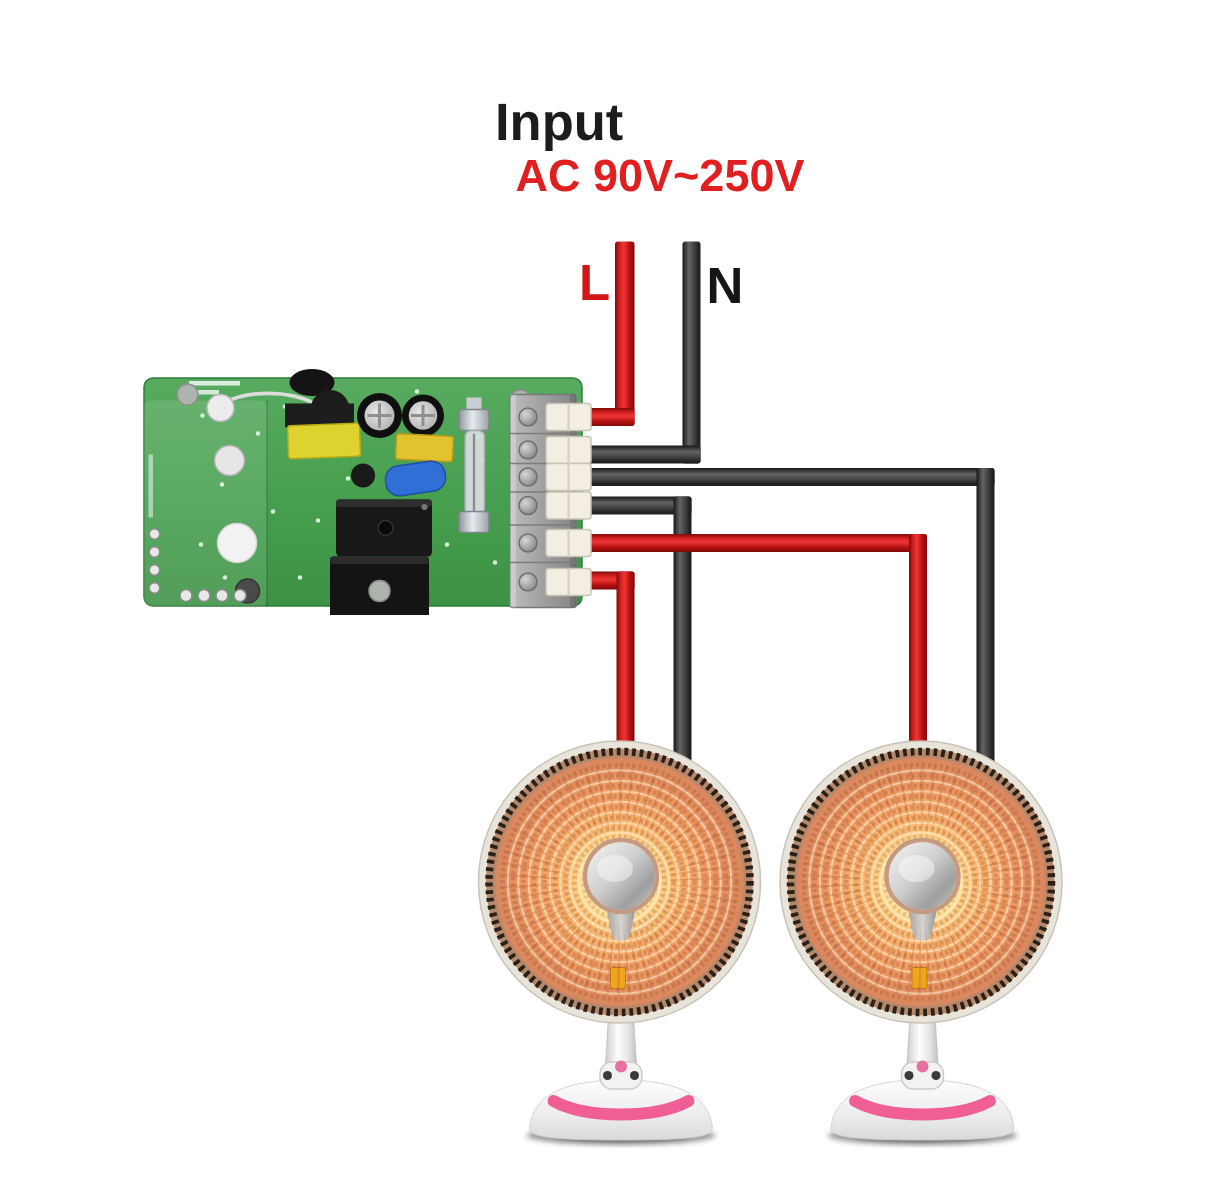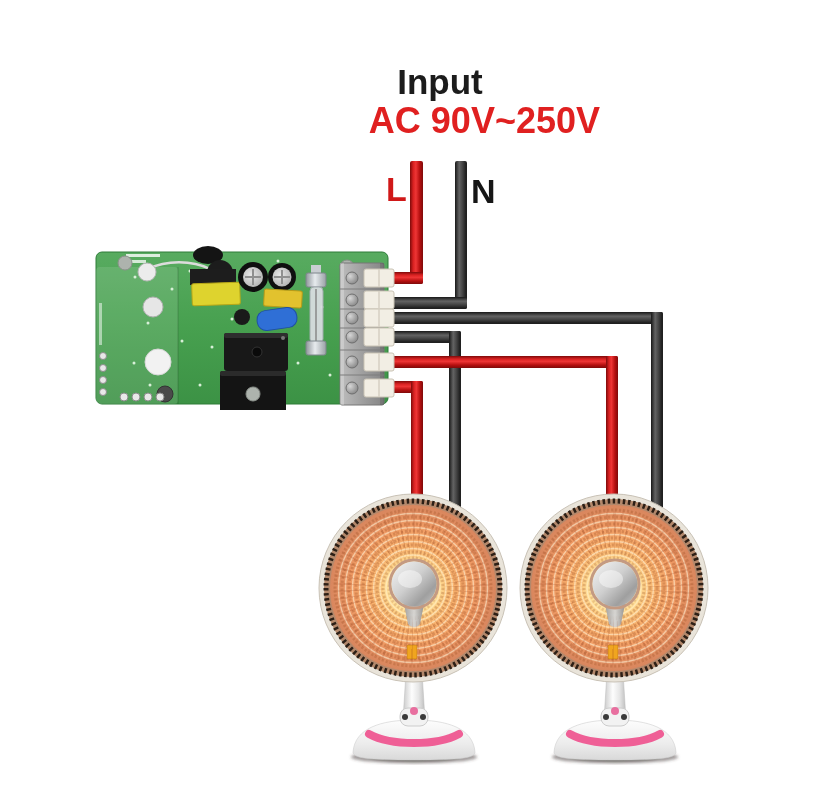--- a/index.html
+++ b/index.html
@@ -1,22 +1,22 @@
 <!DOCTYPE html>
 <html><head>
 <meta charset="utf-8">
 <style>
   html,body { margin:0; padding:0; background:#ffffff; }
   .stage {
     position:relative; width:820px; height:800px; background:#ffffff;
     font-family:"Liberation Sans", sans-serif; overflow:hidden;
   }
   .txt { position:absolute; font-weight:700; line-height:1; z-index:5; }
-  .title    { left:330px; top:64px;  width:220px; text-align:center; font-size:35px; color:#1c1c1c; }
-  .voltage  { left:280px; top:103px; width:320px; text-align:right; font-size:36px; color:#e02020; }
+  .title    { left:330px; top:64px;  width:220px; font-size:35px; color:#1c1c1c; }
+  .voltage  { left:280px; top:103px; width:320px; text-align:center; font-size:30px; color:#e02020; }
   .lab-live { left:386px; top:172px; font-size:34px; color:#d01818; }
   .lab-neu  { left:471px; top:174px; font-size:34px; color:#161616; }
 
   .wire { position:absolute; z-index:1; border-radius:2px; }
   .red-v { background:linear-gradient(90deg,#7e0a0a 0%,#d92121 25%,#ee3535 45%,#b50f0f 75%,#7e0a0a 100%); }
   .red-h { background:linear-gradient(180deg,#7e0a0a 0%,#d92121 25%,#ee3535 45%,#b50f0f 75%,#7e0a0a 100%); }
   .blk-v { background:linear-gradient(90deg,#181818 0%,#636363 35%,#474747 60%,#202020 90%); }
   .blk-h { background:linear-gradient(180deg,#181818 0%,#636363 35%,#474747 60%,#202020 90%); }
 
   .pcb-svg    { position:absolute; left:90px;  top:245px; z-index:2; }

